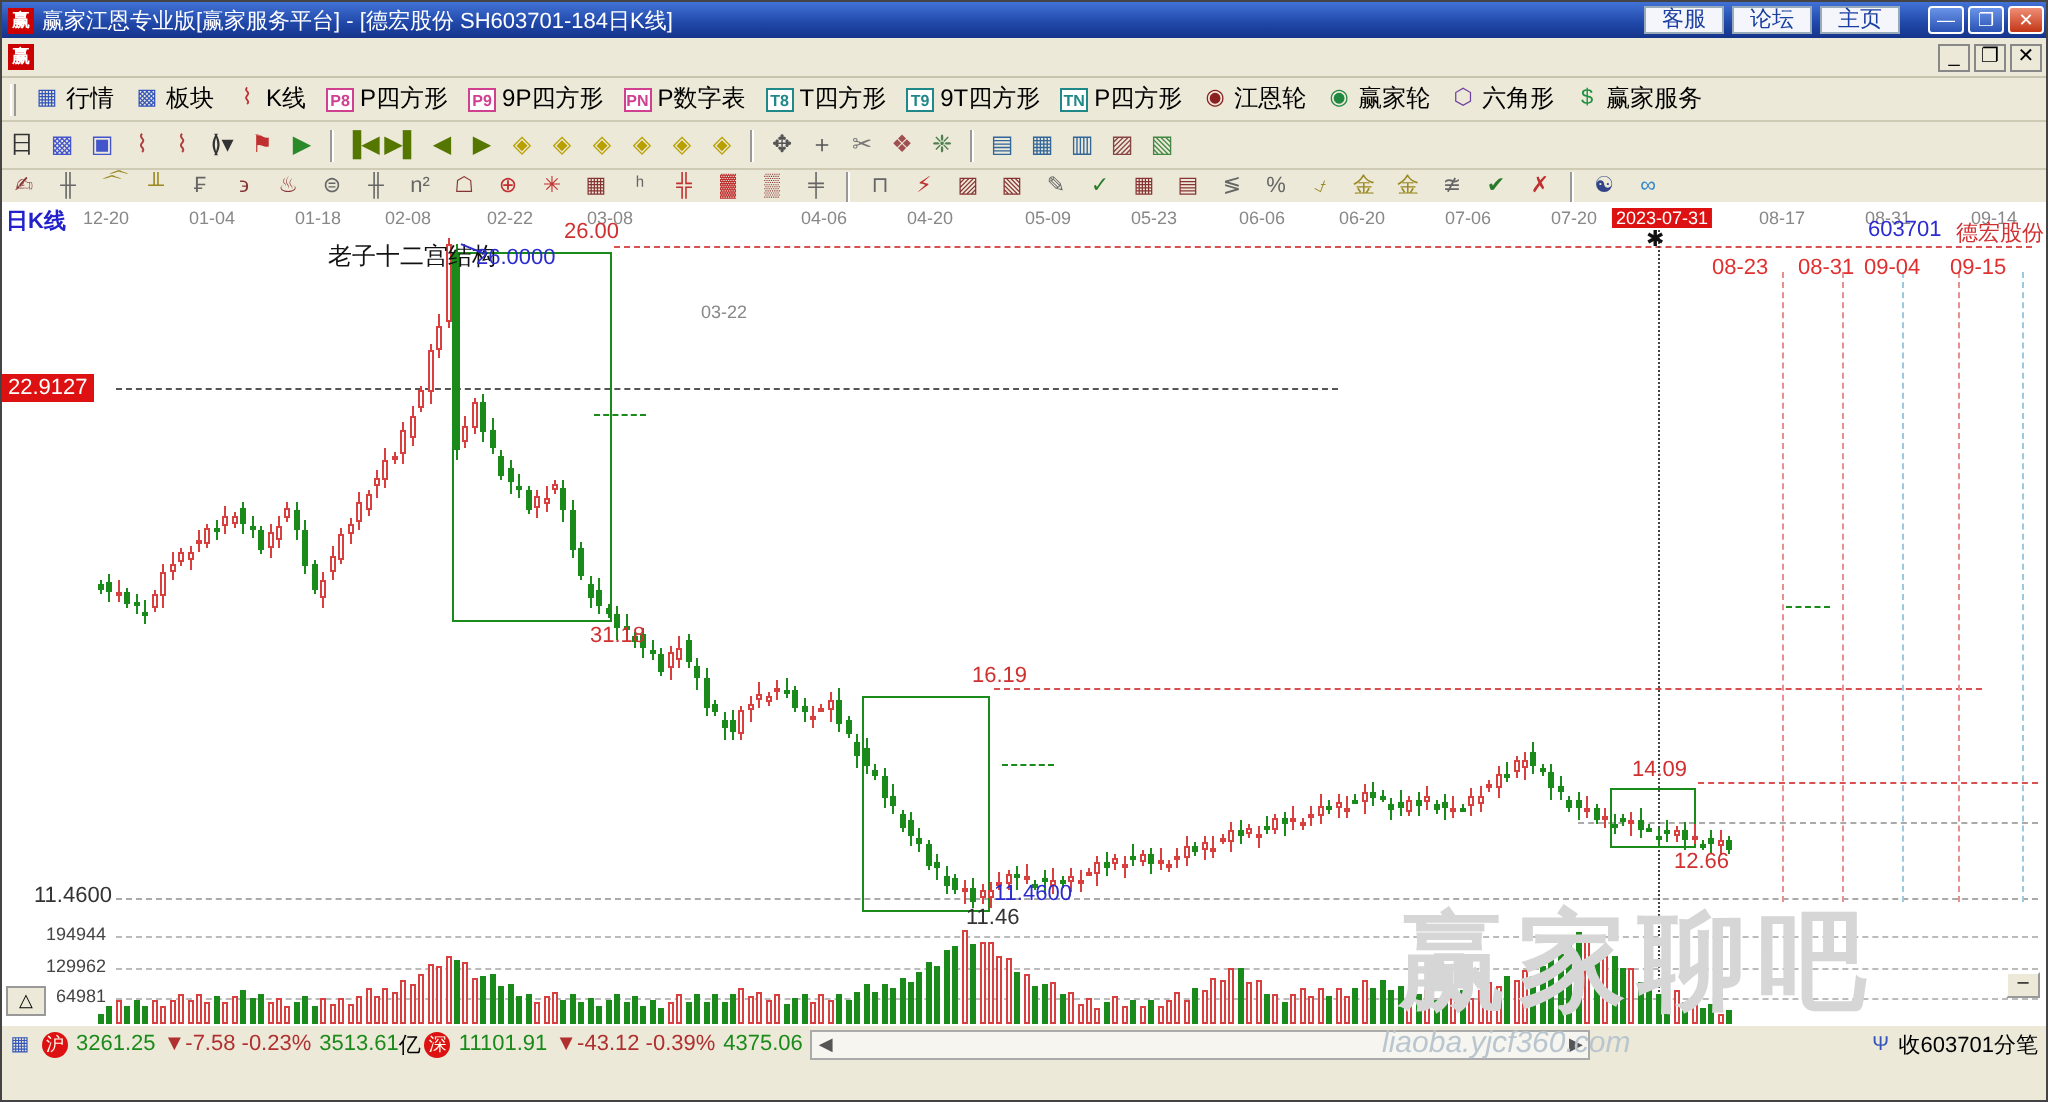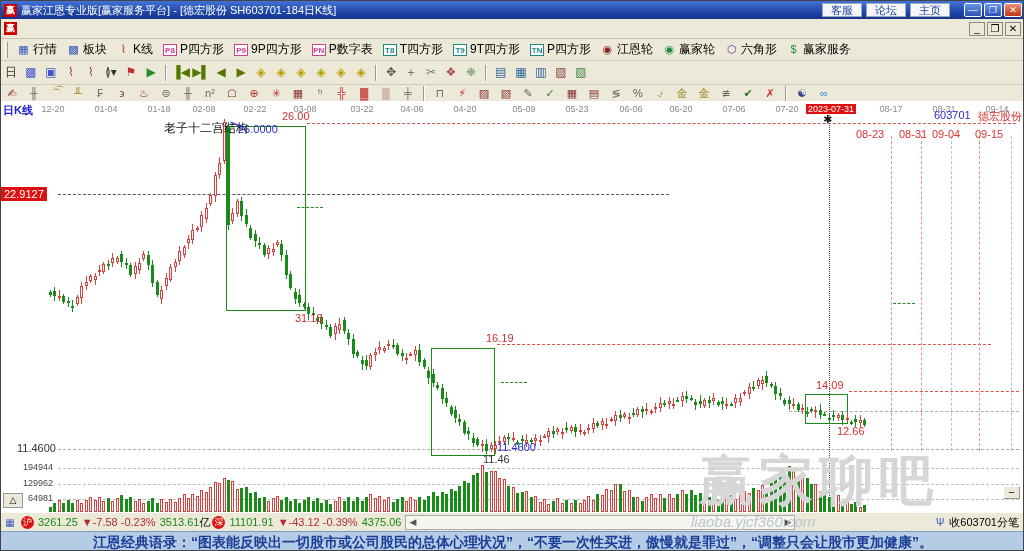--- a/index.html
+++ b/index.html
@@ -241,21 +241,21 @@
     </div>
 
   <div id="chart">
     <div id="timeline">
         <span class="dlabel" style="left: 52px;">12-20</span>
         <span class="dlabel" style="left: 105px;">01-04</span>
         <span class="dlabel" style="left: 158px;">01-18</span>
         <span class="dlabel" style="left: 203px;">02-08</span>
         <span class="dlabel" style="left: 254px;">02-22</span>
         <span class="dlabel" style="left: 304px;">03-08</span>
-        <span class="dlabel" style="left: 361px;">03-22</span>
+        <span class="dlabel" style="left: 361px; margin-top: 47px;">03-22</span>
         <span class="dlabel" style="left: 411px;">04-06</span>
         <span class="dlabel" style="left: 464px; text-align: right;">04-20</span>
         <span class="dlabel" style="left: 523px;">05-09</span>
         <span class="dlabel" style="left: 576px;">05-23</span>
         <span class="dlabel" style="left: 630px;">06-06</span>
         <span class="dlabel" style="left: 680px;">06-20</span>
         <span class="dlabel" style="left: 733px;">07-06</span>
         <span class="dlabel" style="left: 786px;">07-20</span>
         <span class="dlabel hl" style="left: 830px;">2023-07-31</span>
         <span class="dlabel" style="left: 890px;">08-17</span>
@@ -890,17 +890,14 @@
       <span>◀</span>
       <span>▶</span>
     </div>
     <div id="feed">
       <span class="sico" style="color:#3355bb">Ψ</span>
       <span>收603701分笔</span>
     </div>
   </div>
   <div id="wm-url">liaoba.yjcf360.com</div>
 
-  <div id="quotebar">
-    <span>江恩经典语录：“图表能反映出一切股市或公司股民的总体心理状况”，“不要一次性买进，傲慢就是罪过”，“调整只会让股市更加健康”。</span>
-  </div>
 
 </div>
 
 </body></html>

